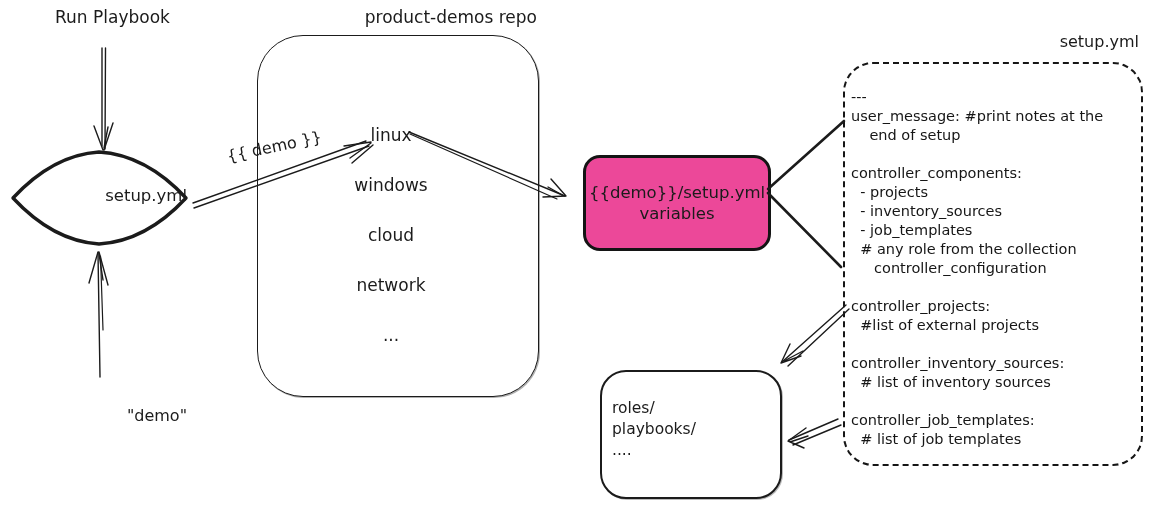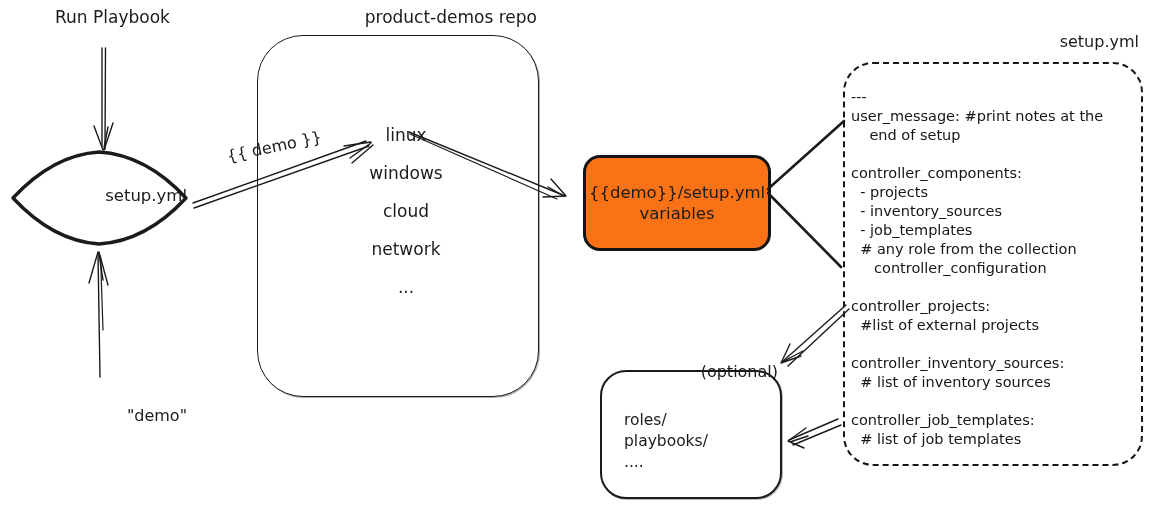--- a/index.html
+++ b/index.html
@@ -10,52 +10,52 @@
   .lbl{position:absolute;white-space:pre;color:#1b1b1b;}
   .center{text-align:right;}
   
   .repo-box{
     position:absolute;left:257px;top:35px;width:280px;height:360px;
     border:1.6px solid #1b1b1b;border-radius:46px;background:#fff;
     box-shadow:1px 1px 0 0 rgba(27,27,27,.35);
   }
   .vars-box{
     position:absolute;left:583px;top:155px;width:182px;height:90px;
-    border:3.6px solid #141414;border-radius:17px;background:#f97316;
+    border:3.6px solid #141414;border-radius:17px;background:#ec4899;
     display:flex;flex-direction:column;justify-content:center;align-items:center;
     font-size:16.5px;line-height:21px;
   }
   .dashed-box{
     position:absolute;left:843px;top:62px;width:296px;height:400px;
     border:2.8px dashed #161616;border-radius:30px;background:#fff;
   }
   .ext-box{
     position:absolute;left:600px;top:370px;width:178px;height:125px;
     border:2px solid #1b1b1b;border-radius:26px;background:#fff;
     box-shadow:1px 1px 0 0 rgba(27,27,27,.3);
   }
   .repo-title{left:257px;top:7px;width:280px;font-size:17px;}
   .repo-items{
-    position:absolute;left:266px;top:124px;width:280px;
-    display:flex;flex-direction:column;align-items:center;gap:16px;
+    position:absolute;left:251px;top:124px;width:280px;
+    display:flex;flex-direction:column;align-items:center;gap:28px;
     font-size:17px;line-height:22px;
   }
   .run-playbook{left:55px;top:7px;font-size:17px;text-align:center;}
   .diamond-label{left:13px;top:186px;width:174px;font-size:16.5px;}
   .with-var{left:25px;top:366px;width:162px;font-size:16px;line-height:20px;}
   .demo-lbl{left:226px;top:137px;font-size:16px;transform:rotate(-12deg);}
   .setupyml-title{left:843px;top:32px;width:296px;font-size:16px;}
   .yaml{
     position:absolute;left:851px;top:88px;margin:0;
     font-family:"DejaVu Sans",sans-serif;font-size:14.5px;line-height:19px;
     white-space:pre;color:#161616;
   }
   .ext-title{left:600px;top:322px;width:178px;font-size:16px;line-height:20px;}
   .ext-listing{
-    position:absolute;left:612px;top:398px;margin:12px;
+    position:absolute;left:612px;top:398px;margin:0;
     font-family:"DejaVu Sans",sans-serif;font-size:15.5px;line-height:21px;white-space:pre;
   }
   svg.wires{position:absolute;left:0;top:0;pointer-events:none;}
   svg.wires path{fill:none;stroke:#1b1b1b;stroke-linecap:round;stroke-linejoin:round;}
 </style>
 </head>
 <body>
 
 <div class="canvas">
 
@@ -151,20 +151,19 @@
 controller_projects:
   #list of external projects
 
 controller_inventory_sources:
   # list of inventory sources
 
 controller_job_templates:
   # list of job templates</pre>
 
   <div class="lbl ext-title center">
-    <div>(optional)</div>
   </div>
 
   <pre class="ext-listing">roles/
 playbooks/
 ....</pre>
 
 </div>
 
 </body></html>

